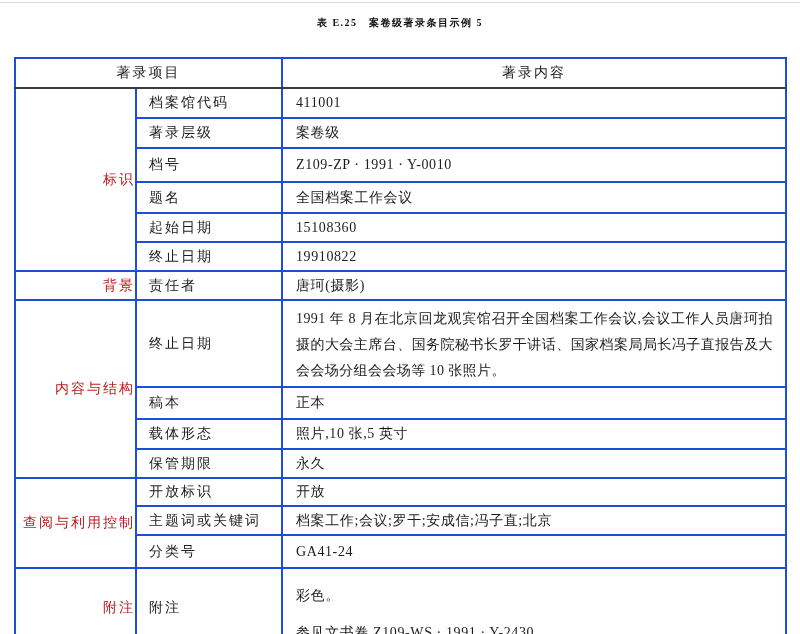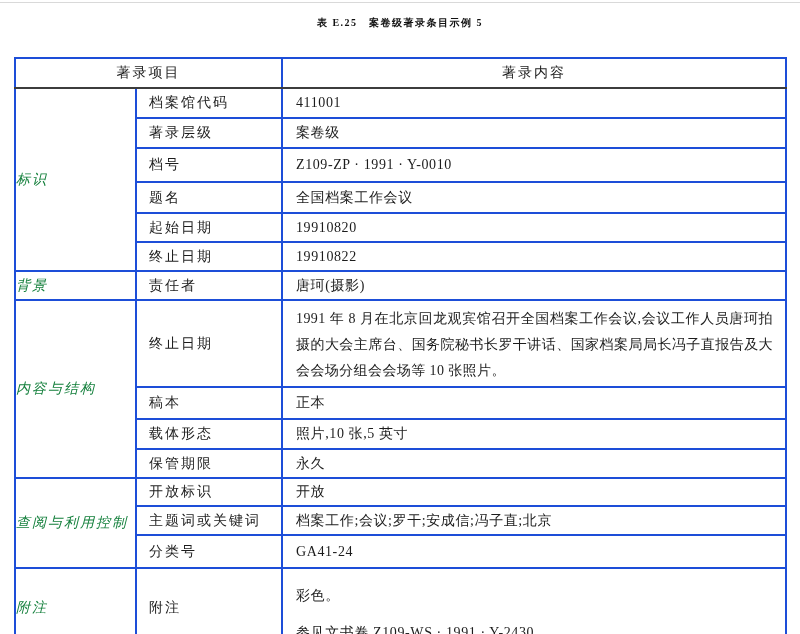--- a/index.html
+++ b/index.html
@@ -58,24 +58,23 @@
     height: 28px;
     text-align: center;
     letter-spacing: 2px;
     border-bottom: 2px solid #3c3c3c;
     color: #1c1c1c;
   }
   .desc-table tr.section-start > td {
     border-top: 2px solid #3c3c3c;
   }
   td.group {
-    text-align: left;
+    text-align: right;
     letter-spacing: 2px;
-    color: #15803d;
-    font-style: italic;
+    color: #b91c1c;
   }
   td.label {
     padding: 0 6px 0 12px;
     letter-spacing: 2px;
     color: #1c1c1c;
   }
   td.value {
     padding: 2px 12px 2px 13px;
     letter-spacing: 0.6px;
     color: #1c1c1c;
@@ -123,21 +122,21 @@
     <tr style="height:34px;">
       <td class="label">档号</td>
       <td class="value">Z109-ZP · 1991 · Y-0010</td>
     </tr>
     <tr style="height:31px;">
       <td class="label">题名</td>
       <td class="value">全国档案工作会议</td>
     </tr>
     <tr style="height:29px;">
       <td class="label">起始日期</td>
-      <td class="value">19910820</td>
+      <td class="value">15108360</td>
     </tr>
     <tr style="height:29px;">
       <td class="label">终止日期</td>
       <td class="value">19910822</td>
     </tr>
 
     <tr class="section-start" style="height:29px;">
       <td class="group">背景</td>
       <td class="label">责任者</td>
       <td class="value">唐珂(摄影)</td>

